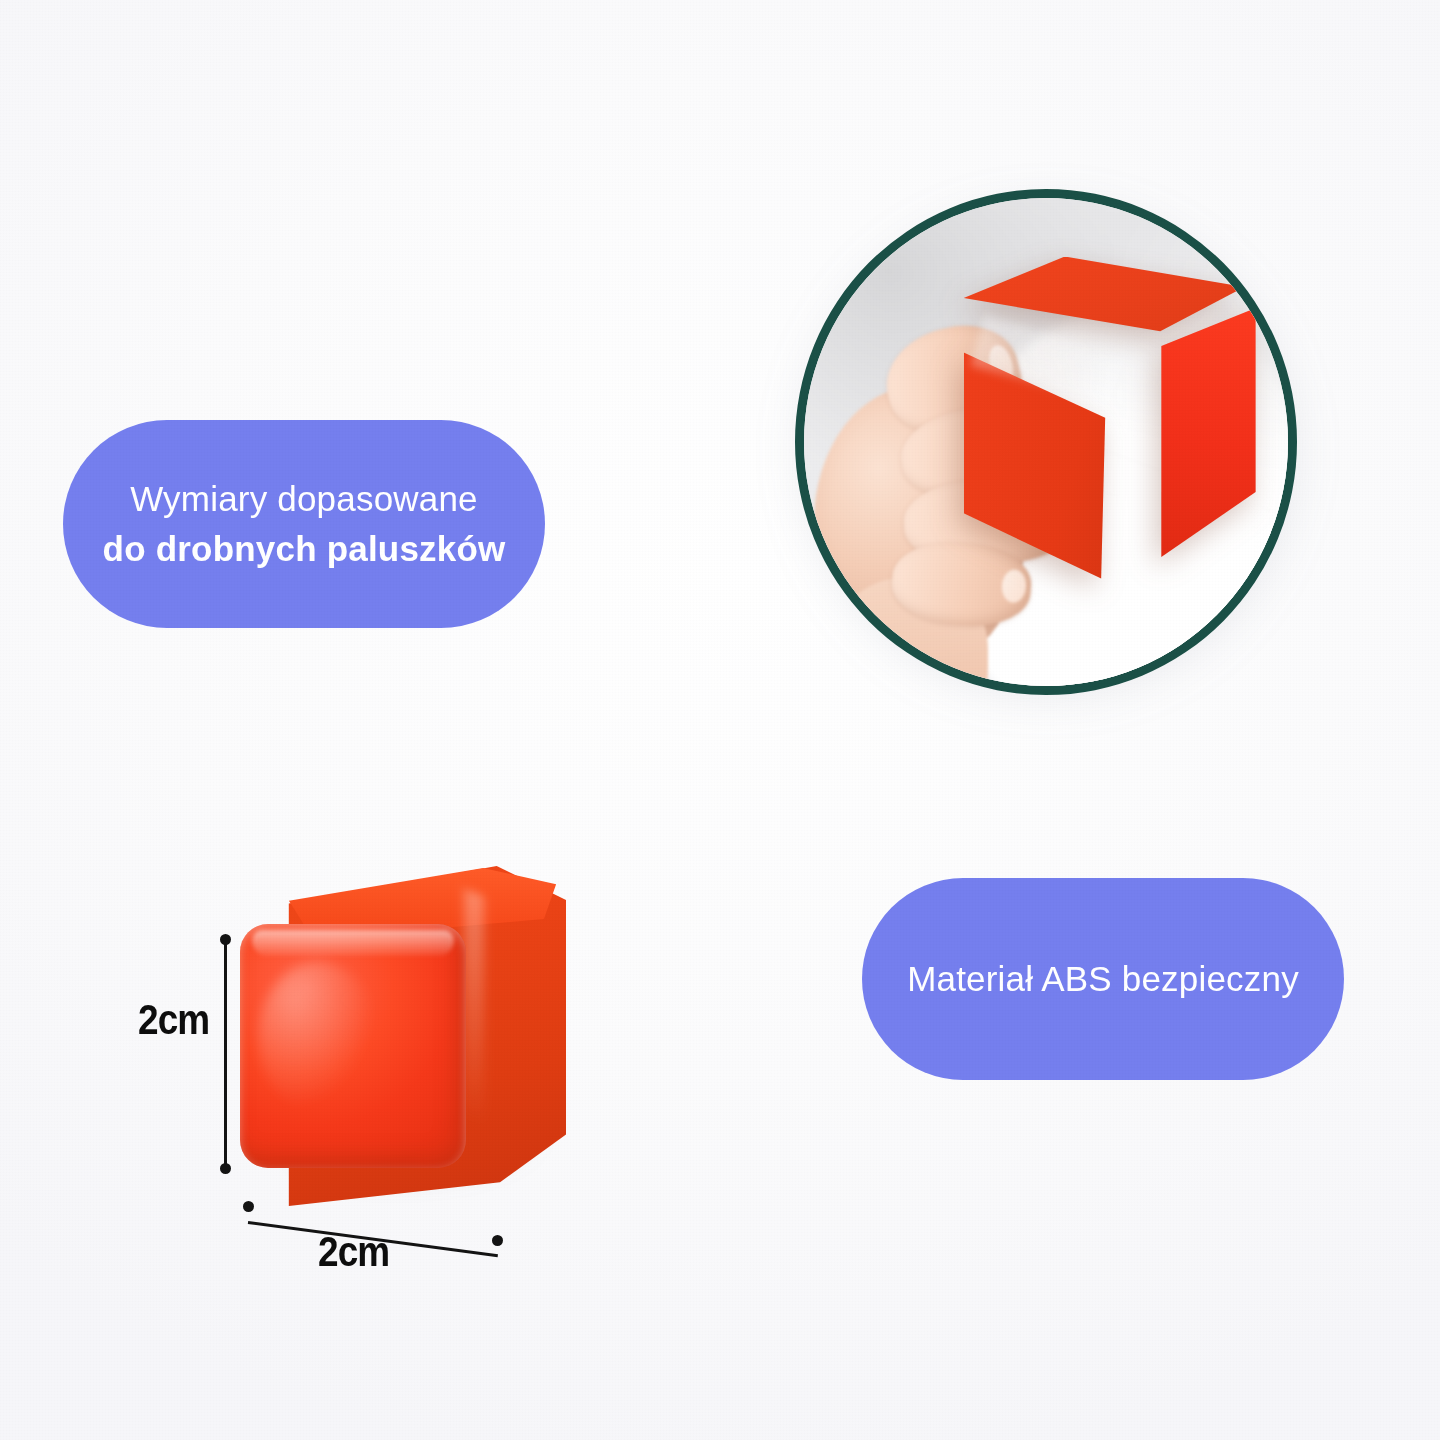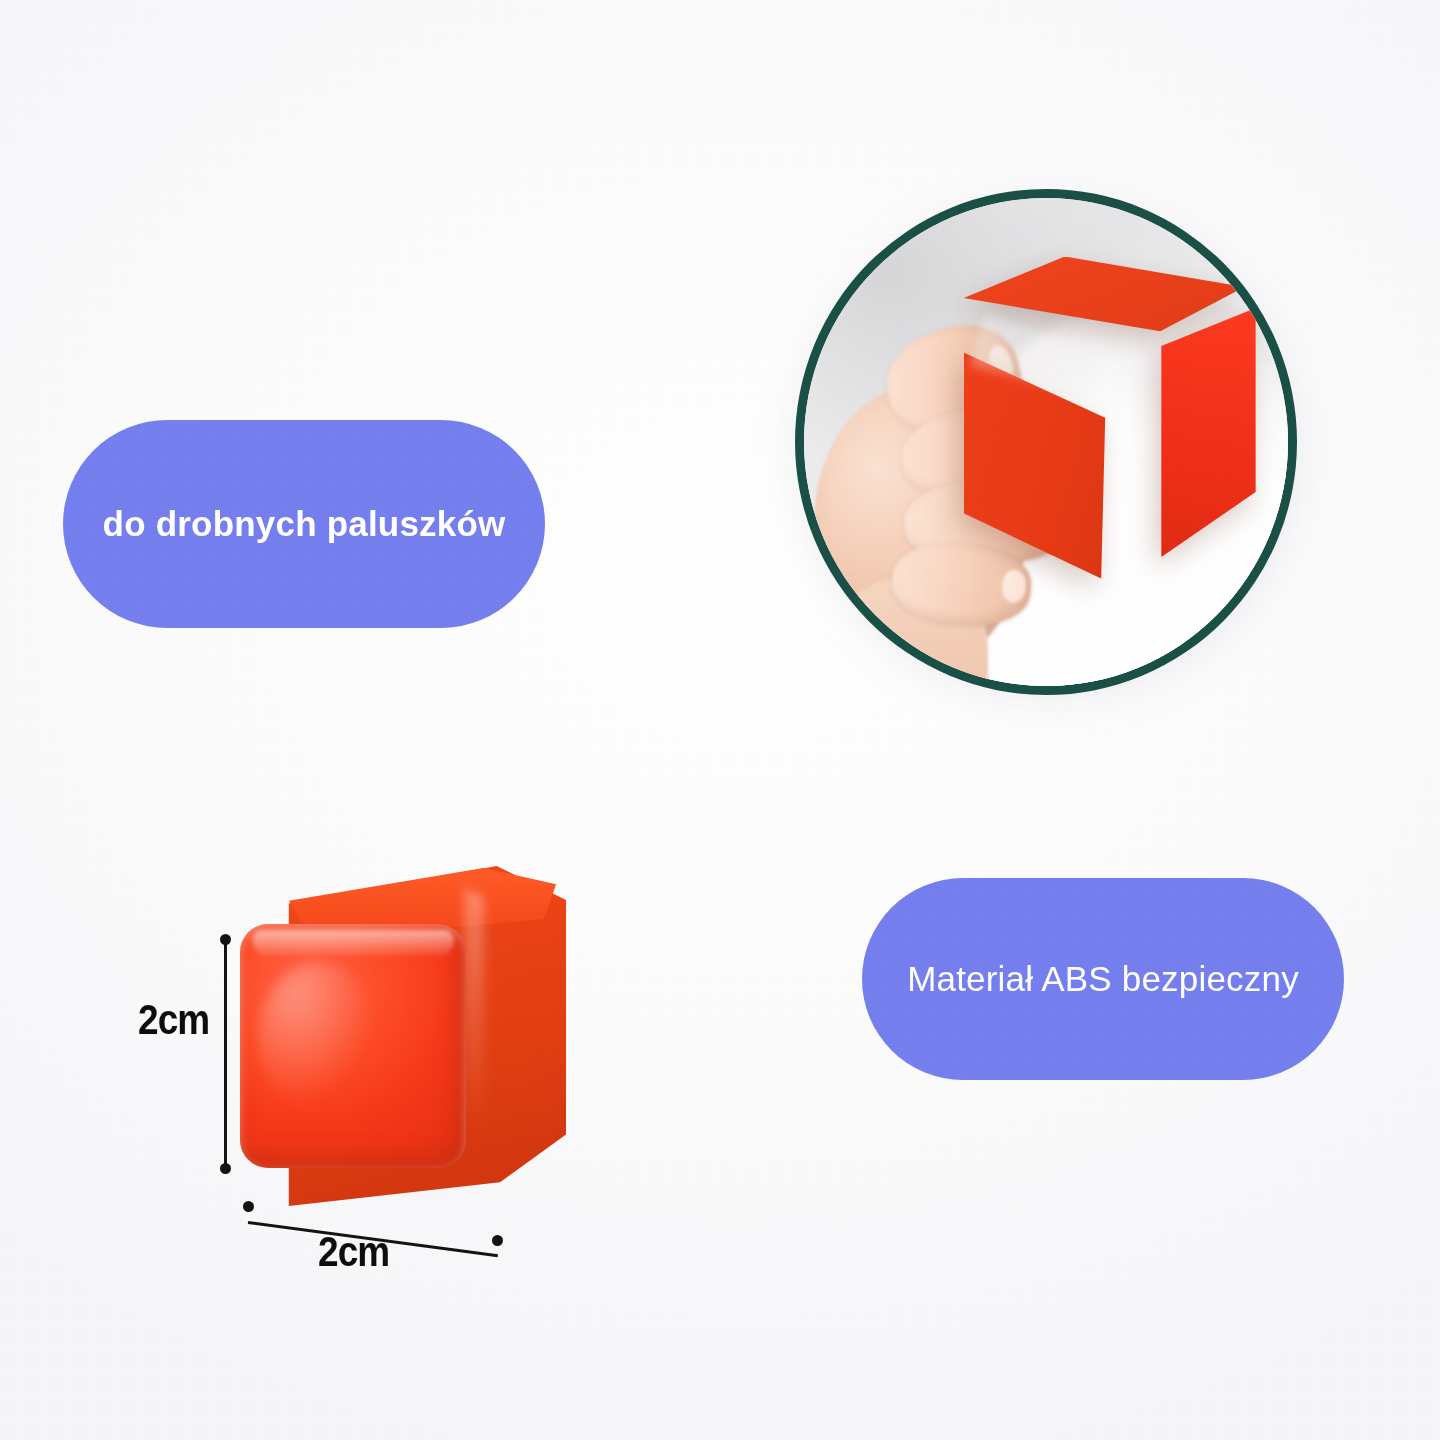--- a/index.html
+++ b/index.html
@@ -366,20 +366,21 @@
         <div class="pc-top"></div>
         <div class="pc-front"></div>
         <div class="pc-right"></div>
         <div class="pc-gloss"></div>
       </div>
     </div>
   </div>
 
   <div class="badge" id="badge-fit" style="background:#757fee;">
     <span class="badge-text">
+      <span>Wymiary dopasowane</span>
       <span class="l2">do drobnych paluszków</span>
     </span>
   </div>
 
   <div class="badge" id="badge-material" style="background:#757fee;text-align:center;">
     <span class="badge-text">
       <span>Materiał ABS bezpieczny</span>
     </span>
   </div>
 

